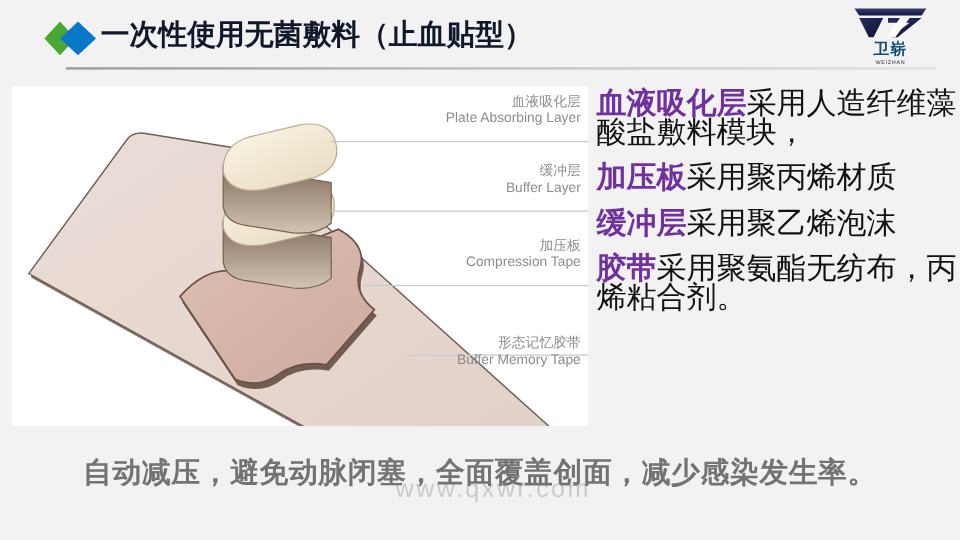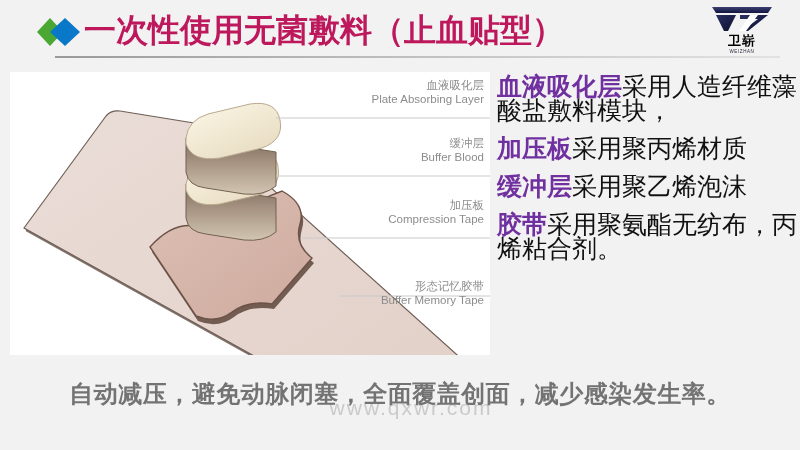--- a/index.html
+++ b/index.html
@@ -25,41 +25,41 @@
     width: 800px; height: 60px;
   }
   .bullet-diamond {
     position: absolute;
     left: 36px; top: 17px;
     width: 46px; height: 30px;
   }
   .title {
     position: absolute;
     left: 84px; top: 8px;
-    color: #be185d;
-    font-size: 32px;
+    color: #0f172a;
+    font-size: 24px;
     font-weight: bold;
     letter-spacing: 0px;
     white-space: nowrap;
     line-height: 44px;
   }
   .logo {
     position: absolute;
     left: 706px; top: 4px;
     width: 72px; height: 52px;
   }
   .logo-mark {
     width: 72px; height: 30px;
     display: block;
   }
   .logo-cn {
     text-align: center;
     font-size: 13px;
     font-weight: bold;
-    color: #000000;
+    color: #0c4a6e;
     line-height: 14px;
     letter-spacing: 1px;
   }
   .logo-en {
     text-align: center;
     font-size: 4.5px;
     color: #2a2a3a;
     letter-spacing: 0.6px;
     line-height: 7px;
   }
@@ -235,21 +235,21 @@
     </svg>
   </div>
 
   <div class="callouts">
     <div class="callout" style="top:6px;">
       <span class="cn">血液吸化层</span>
       <span class="en">Plate Absorbing Layer</span>
     </div>
     <div class="callout" style="top:64px;">
       <span class="cn">缓冲层</span>
-      <span class="en">Buffer Blood</span>
+      <span class="en">Buffer Layer</span>
     </div>
     <div class="callout" style="top:126px;">
       <span class="cn">加压板</span>
       <span class="en">Compression Tape</span>
     </div>
     <div class="callout" style="top:184px;margin-top:23px;">
       <span class="cn">形态记忆胶带</span>
       <span class="en">Buffer Memory Tape</span>
     </div>
   </div>

